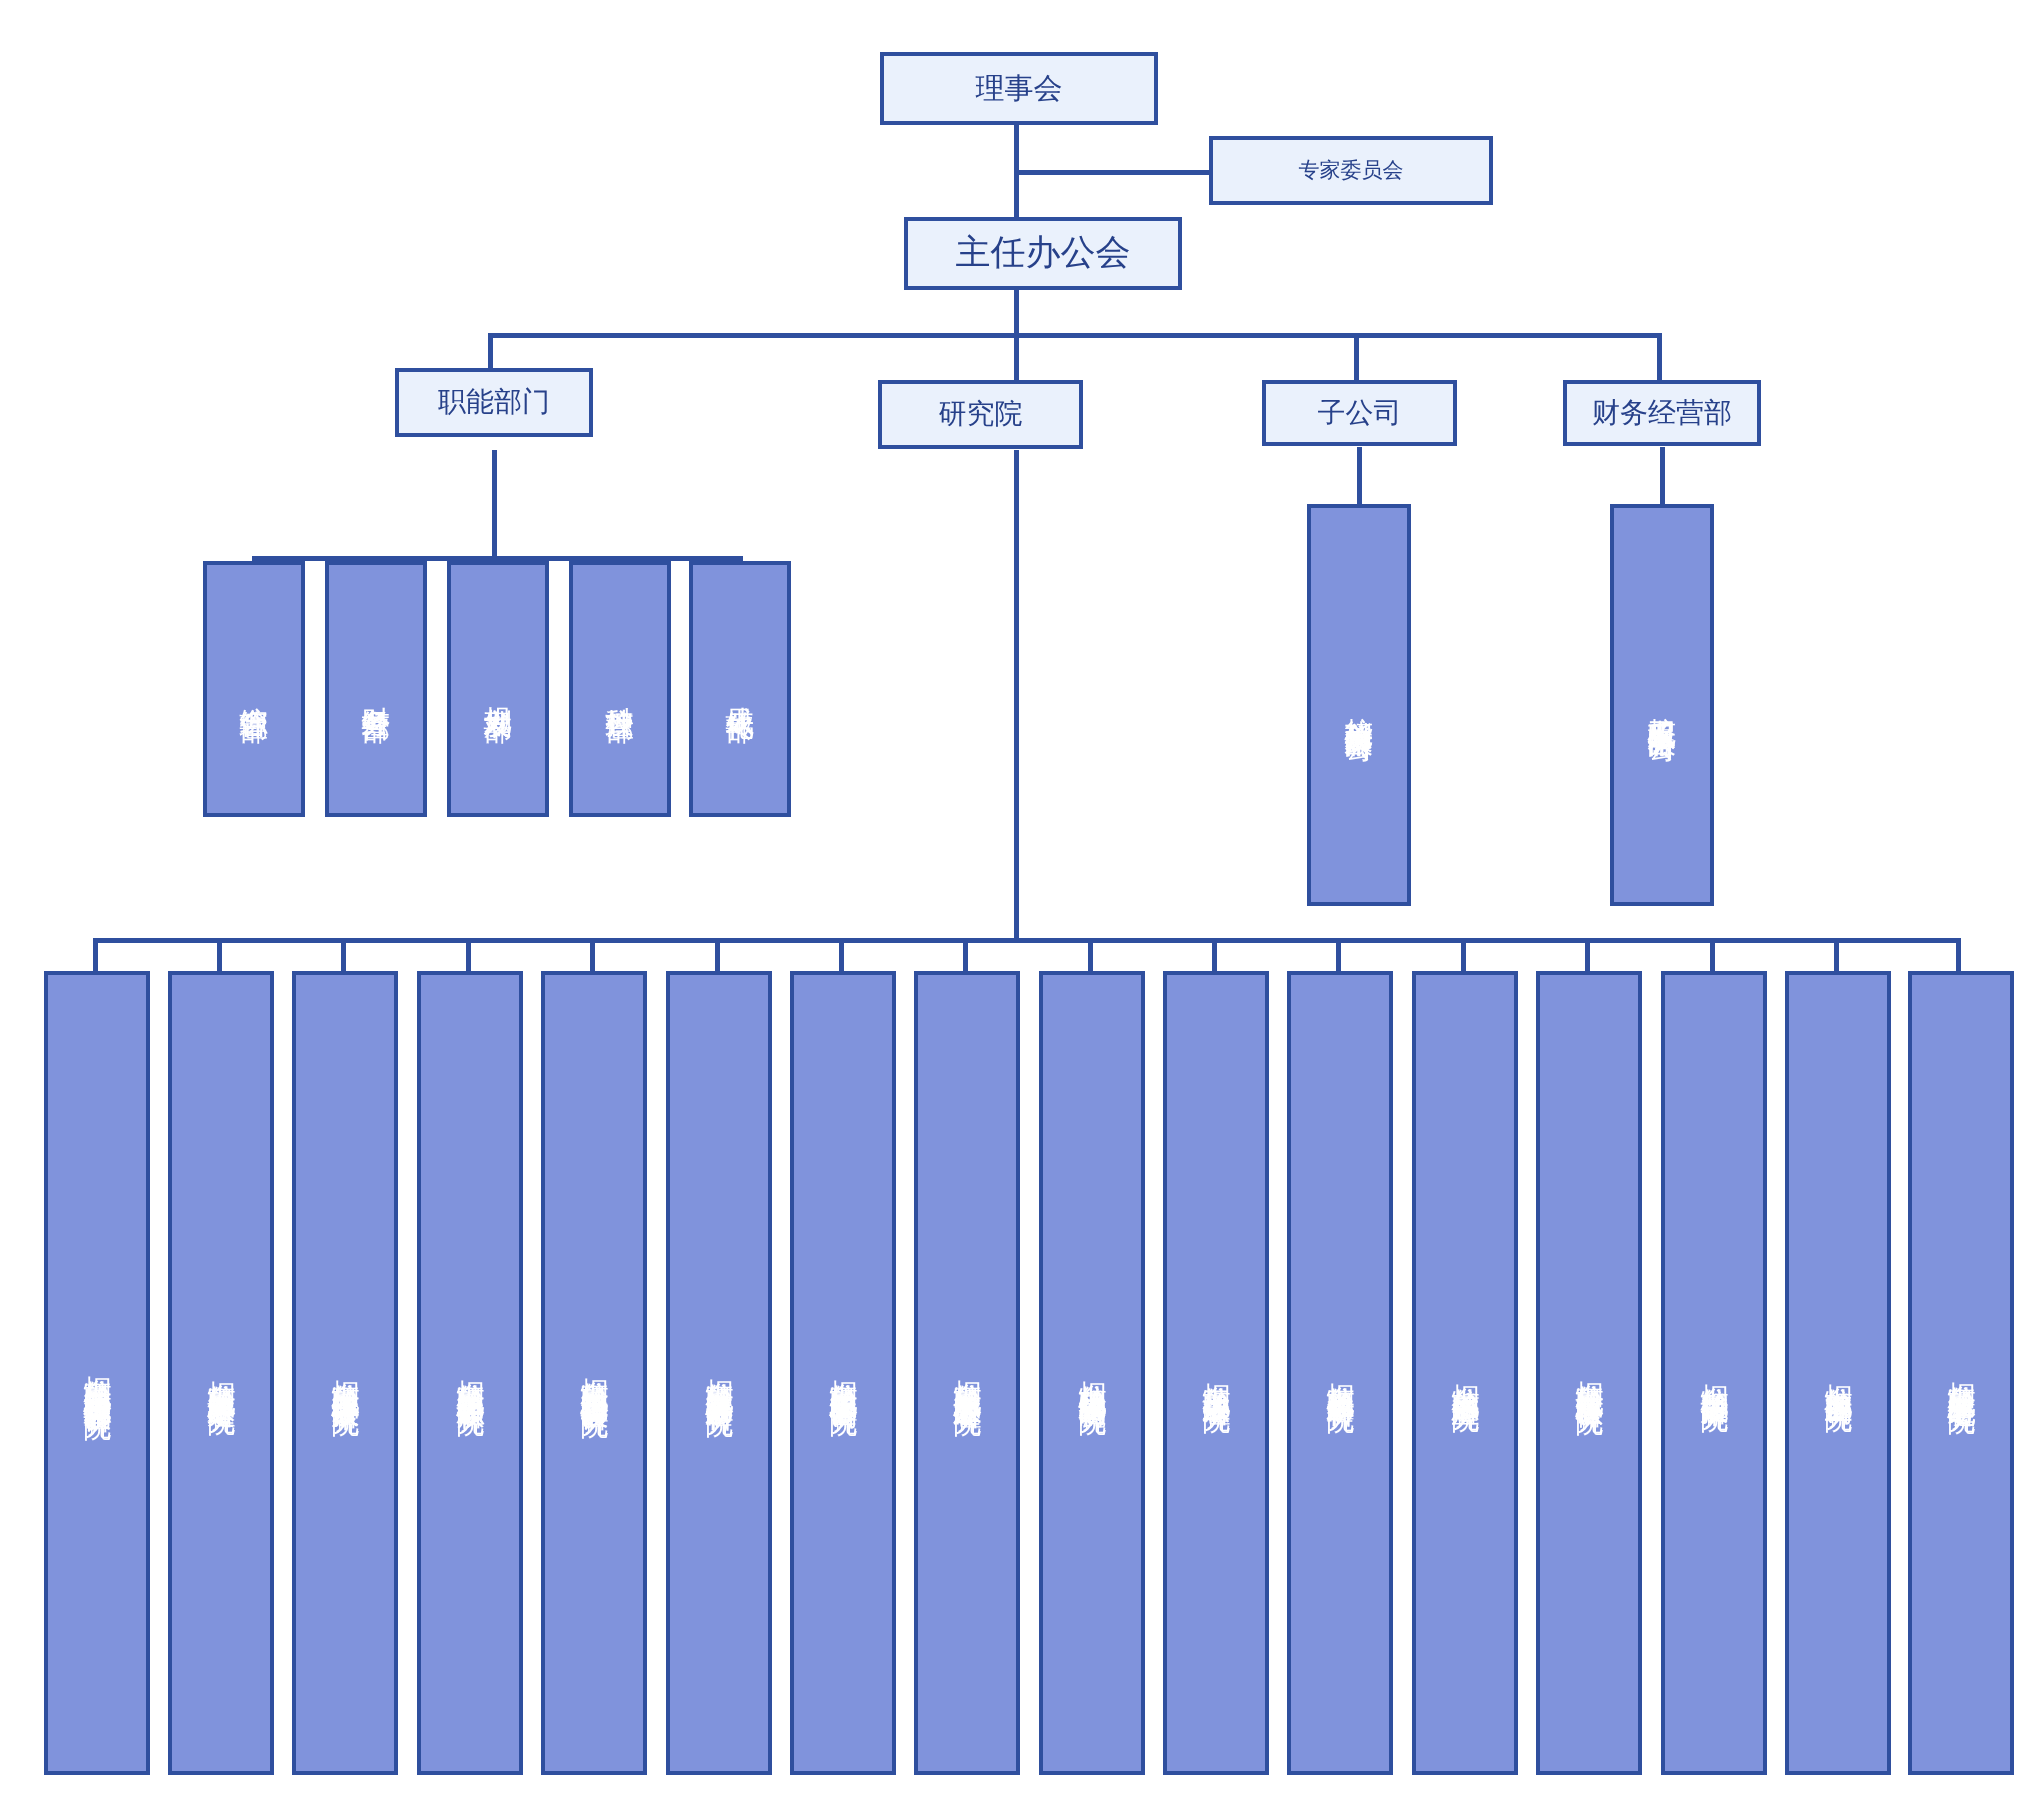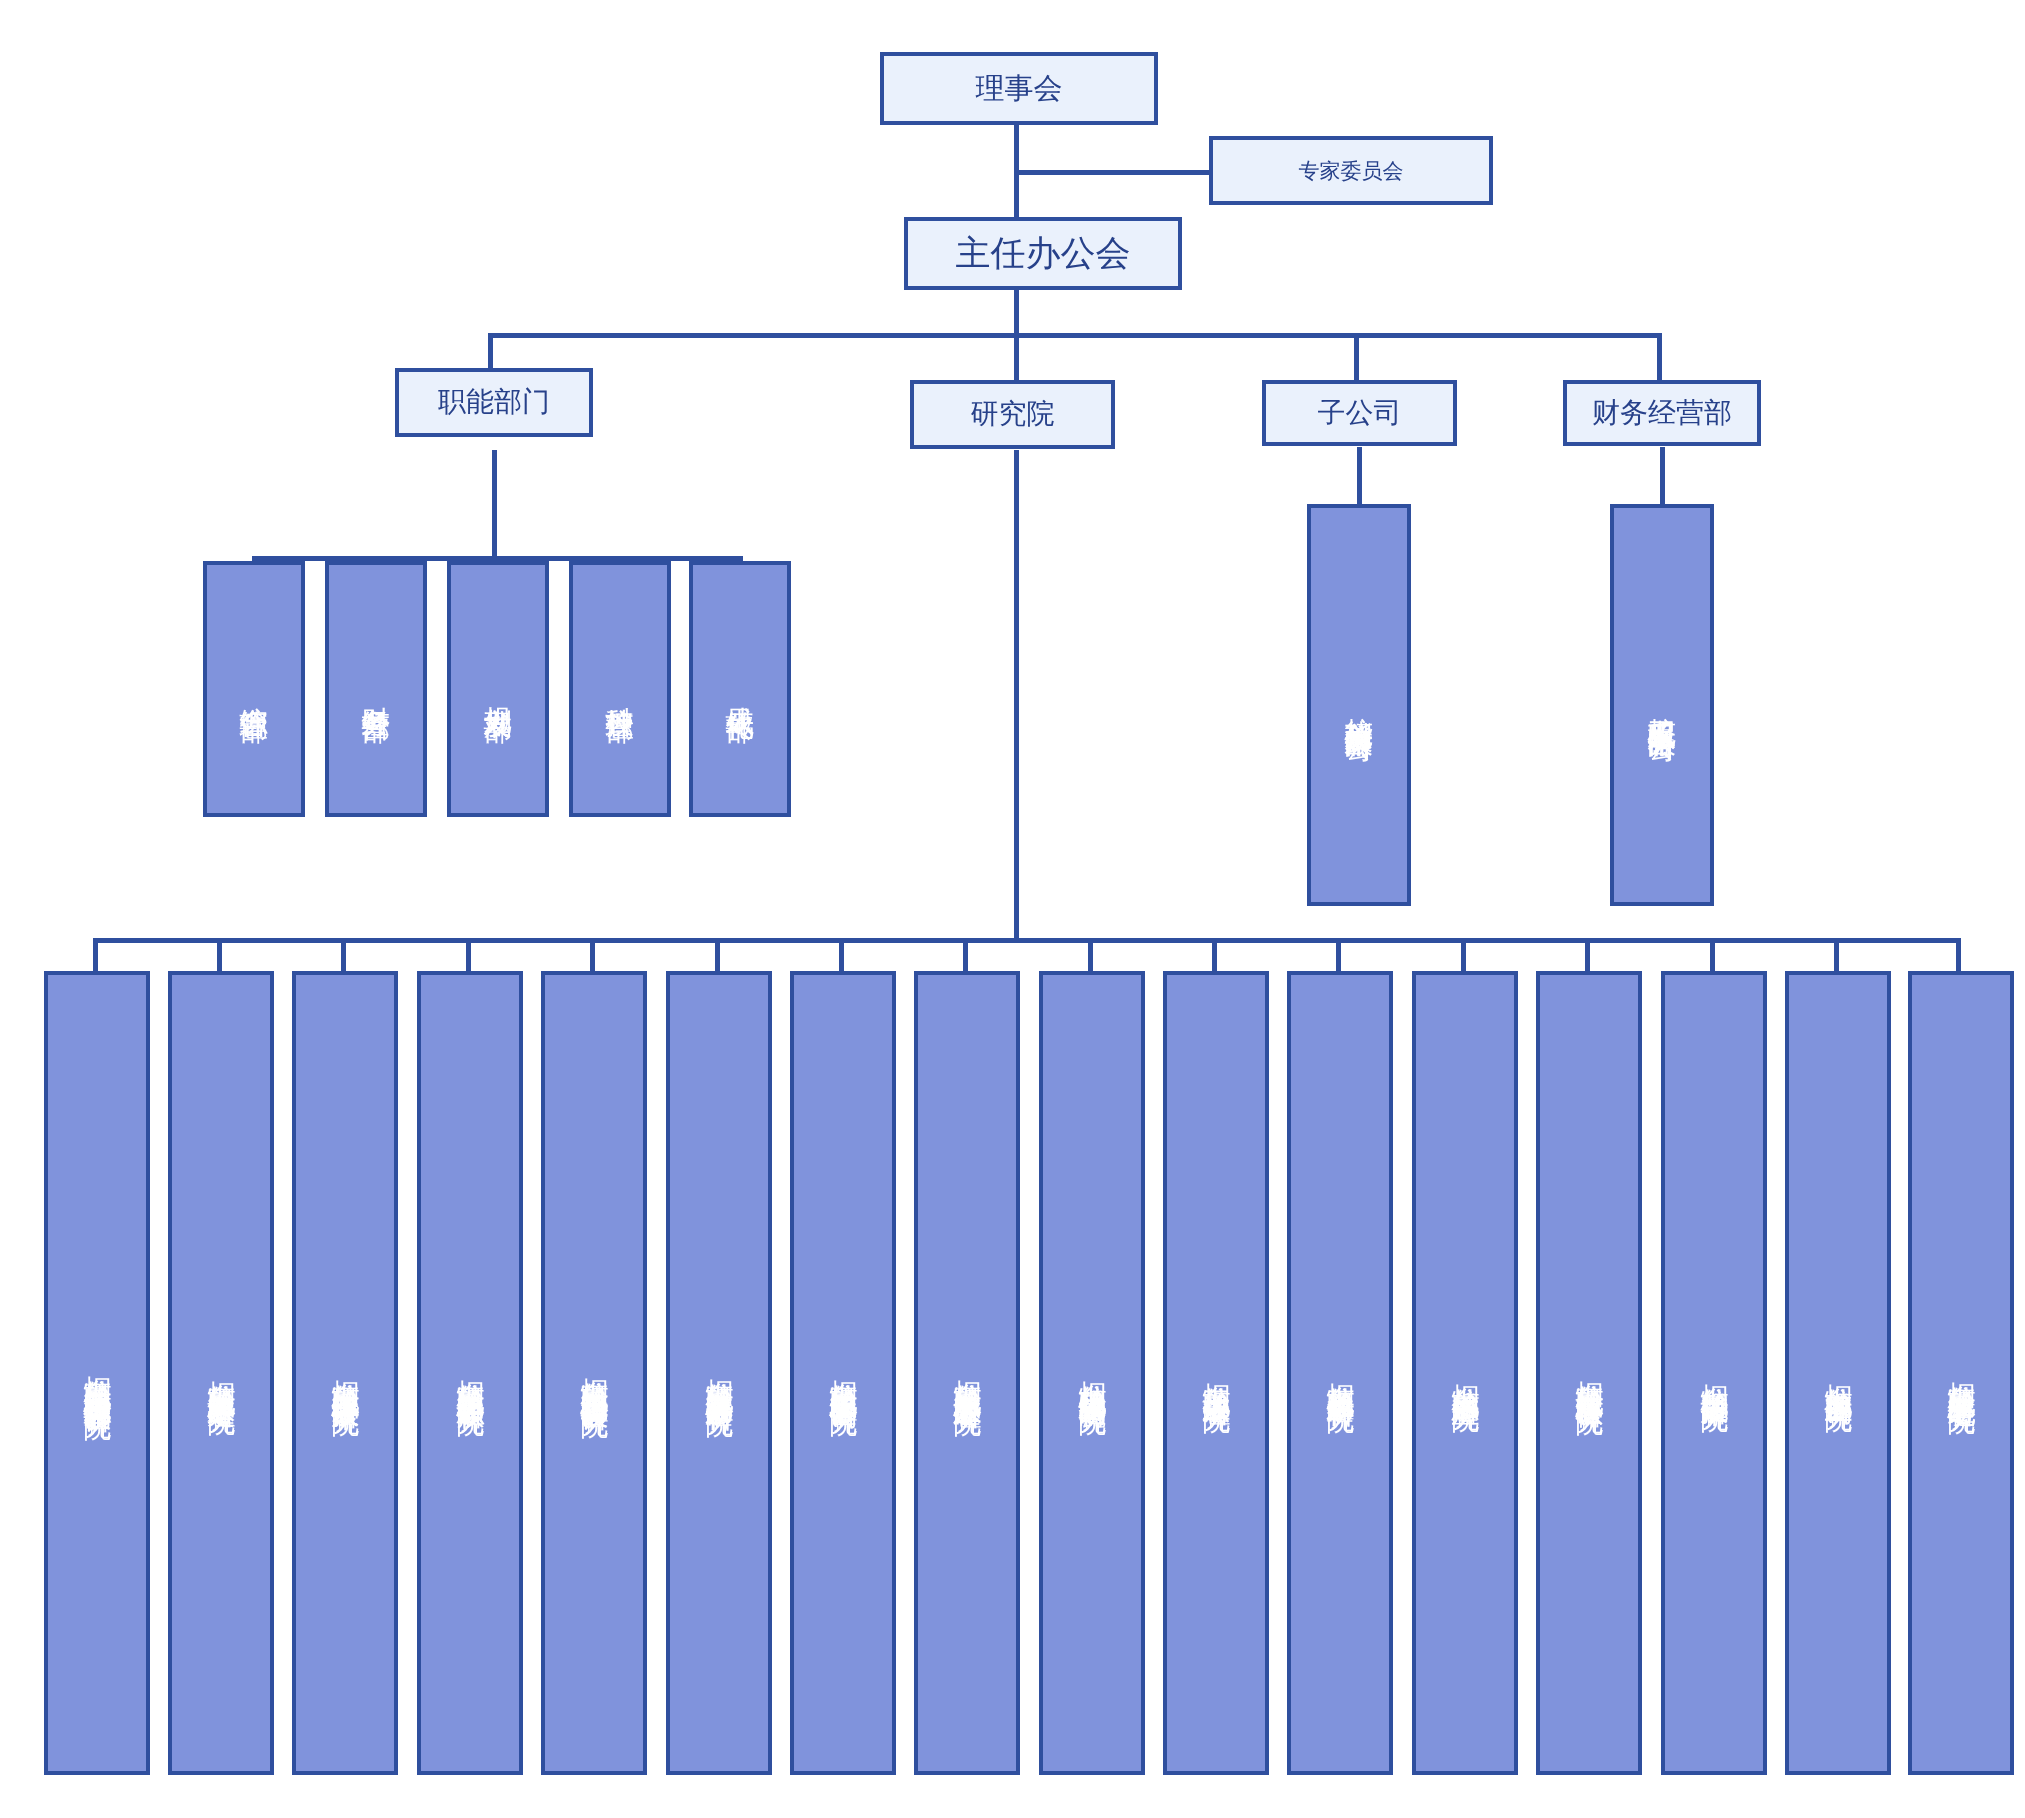--- a/index.html
+++ b/index.html
@@ -25,20 +25,21 @@
     display: flex;
     align-items: center;
     justify-content: center;
     text-align: center;
     line-height: 1.22;
   }
   .node-light {
     background: #eaf1fc;
     border: 4.6px solid #2f4f9e;
     color: #27418a;
+    font-family: Liberation Serif, serif;
   }
   .node-fill {
     background: #8093dc;
     border: 4.6px solid #2f4f9e;
     color: #ffffff;
   }
   .node-label {
     display: block;
     white-space: pre-line;
   }
@@ -84,21 +85,21 @@
   <div class="conn conn-h" style="left:488px; top:333px; width:1174px; height:4.6px;"></div>
 
   <div class="conn conn-v" style="left:488px; top:333px; width:4.6px; height:51px;"></div>
   <div class="conn conn-v" style="left:1014px; top:333px; width:4.6px; height:51px;"></div>
   <div class="conn conn-v" style="left:1354px; top:333px; width:4.6px; height:51px;"></div>
   <div class="conn conn-v" style="left:1657px; top:333px; width:4.6px; height:51px;"></div>
 
   <div class="node node-light" style="left:395px; top:368px; width:198px; height:69px; font-size:28px;">
     <span class="node-label">职能部门</span>
   </div>
-  <div class="node node-light" style="left:910px; top:380px; width:205px; height:69px; font-size:28px;">
+  <div class="node node-light" style="left:878px; top:380px; width:205px; height:69px; font-size:28px;">
     <span class="node-label">研究院</span>
   </div>
   <div class="node node-light" style="left:1262px; top:380px; width:195px; height:66px; font-size:28px;">
     <span class="node-label">子公司</span>
   </div>
   <div class="node node-light" style="left:1563px; top:380px; width:198px; height:66px; font-size:28px;">
     <span class="node-label">财务经营部</span>
   </div>
 
   <div class="conn conn-v" style="left:492px; top:450px; width:4.6px; height:111px;"></div>

